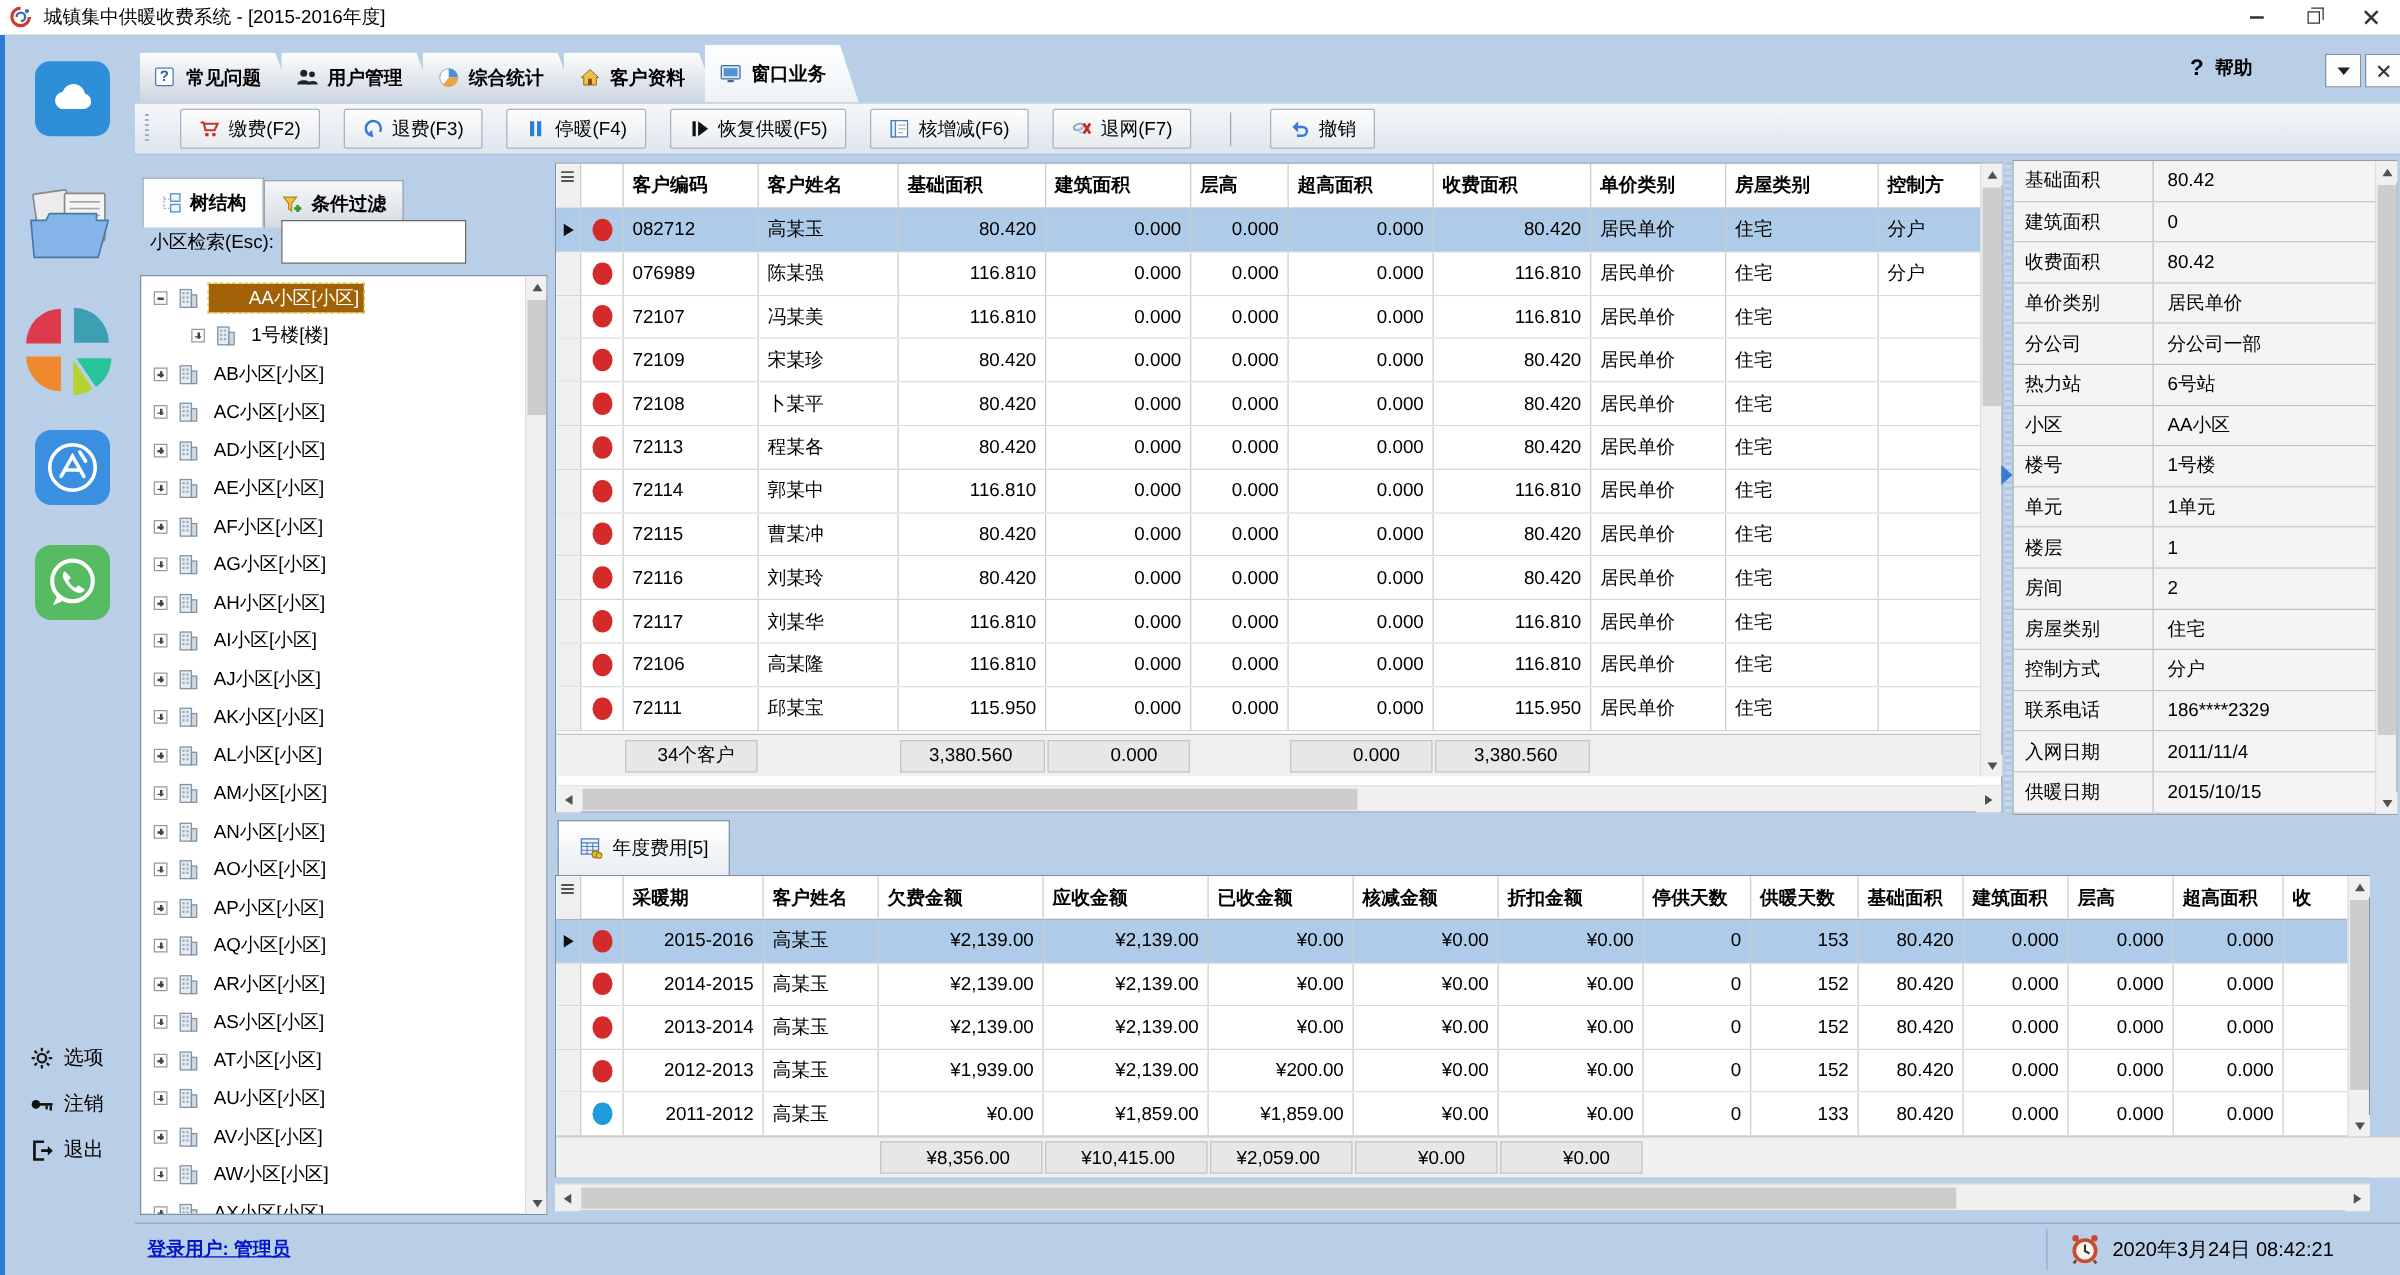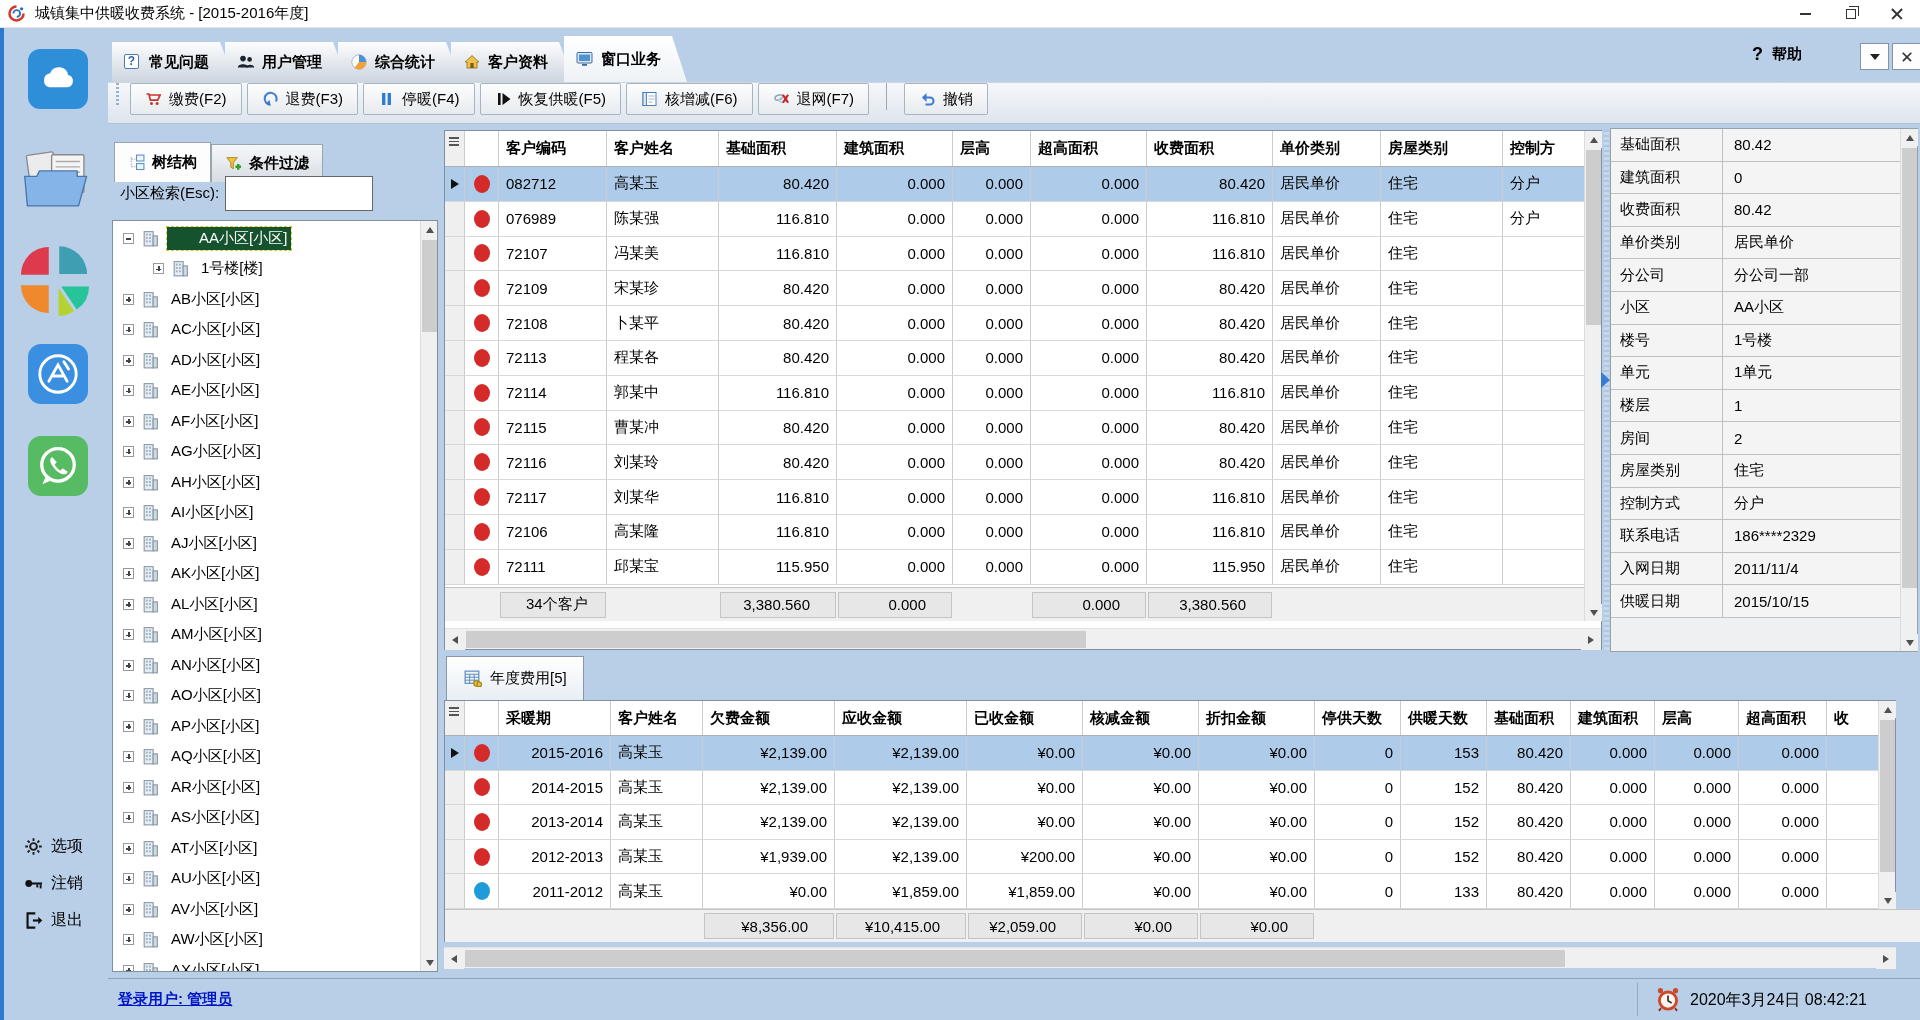--- a/index.html
+++ b/index.html
@@ -58,21 +58,21 @@
   .help-q { font-weight:bold; font-size:18px; }
   .help-label { font-weight:600; }
   .mini-btn { position:absolute; top:15px; width:29px; height:27px; background:#fdfdfd;
     border:1px solid #8494a8; display:flex; align-items:center; justify-content:center; }
   .mini-down { left:1752px; } .mini-close { left:1784px; }
   .tri-down-s { width:0; height:0; border-left:5px solid transparent; border-right:5px solid transparent; border-top:6px solid #222; }
 
   
   .toolbar { position:absolute; left:108px; top:82px; width:1812px; height:42px;
     background:linear-gradient(#f5f7fa,#dee5ed); border-top:1px solid #cfd8e2; border-bottom:1px solid #b4c1cf; }
-  .toolbar-inner { display:flex; align-items:flex-start; height:100%; padding-left:6px; gap:5px; }
+  .toolbar-inner { display:flex; align-items:center; height:100%; padding-left:6px; gap:19px; }
   .grip { width:3px; height:24px; margin:0 6px 0 2px;
     background:repeating-linear-gradient(180deg,#9ab0c6 0 2px,transparent 2px 4px); }
   .tbtn { height:32px; display:flex; align-items:center; gap:7px; padding:0 14px;
     background:linear-gradient(#fdfdfd,#e7ebef); border:1px solid #a8b4c2; border-radius:2px; }
   .tb-ic { width:17px; height:16px; }
   .vsep { width:1px; height:27px; background:#9aa8b8; margin:0 12px; }
 
   
   .left-panel { position:absolute; left:110px; top:126px; width:330px; height:850px; }
   .lp-tabs { position:absolute; left:4px; top:16px; display:flex; align-items:flex-end; height:40px; }
@@ -87,21 +87,21 @@
   .tree-box { position:absolute; left:2px; top:94px; width:326px; height:752px; background:#fff;
     border:1px solid #8090a0; overflow:hidden; }
   .tree-view { position:absolute; left:0; top:2px; width:307px; }
   .tree-row { height:30.5px; display:flex; align-items:center; padding-left:10px; white-space:nowrap; }
   .tree-row.lvl1 { padding-left:40px; }
   .expander { width:11px; height:11px; border:1px solid #9a9a9a; background:#fff; position:relative; margin-right:7px; flex:none; }
   .expander::before { content:''; position:absolute; left:2px; top:4.5px; width:5px; height:1.6px; background:#444; }
   .expander.plus::after { content:''; position:absolute; left:4.2px; top:2.2px; width:1.6px; height:5px; background:#444; }
   .tree-ic { width:19px; height:19px; margin-right:7px; flex:none; }
   .tree-label { padding:2px 4px; font-size:15px; }
-  .tree-label.selected { background:#14532d; color:#fff; outline:1px dashed #d6c62e;padding-left:32px; }
+  .tree-label.selected { background:#a16207; color:#fff; outline:1px dashed #d6c62e;padding-left:32px; }
 
   
   .gridbox { position:absolute; background:#fff; border:1px solid #8090a0; }
   .g-header { display:flex; background:#fff; border-bottom:1px solid #b0b0b0; font-weight:600; overflow:hidden; }
   .g-row { display:flex; border-bottom:1px solid #d8d8d8; background:#fff; overflow:hidden; }
   .g-row.selected { background:#aecce9; }
   .g-cell { flex:none; border-right:1px solid #ccc; padding:0 7px; display:flex; align-items:center;
     overflow:hidden; white-space:nowrap; }
   .g-cell.right { justify-content:flex-end; }
   .ind-cell { width:20px; background:#efefef; padding:0 2px; justify-content:center; }
@@ -1174,20 +1174,24 @@
         </div>
         <div class="dp-row">
           <div class="dp-label">单价类别</div>
           <div class="dp-value">居民单价</div>
         </div>
         <div class="dp-row">
           <div class="dp-label">分公司</div>
           <div class="dp-value">分公司一部</div>
         </div>
         <div class="dp-row">
+          <div class="dp-label">热力站</div>
+          <div class="dp-value">6号站</div>
+        </div>
+        <div class="dp-row">
           <div class="dp-label">小区</div>
           <div class="dp-value">AA小区</div>
         </div>
         <div class="dp-row">
           <div class="dp-label">楼号</div>
           <div class="dp-value">1号楼</div>
         </div>
         <div class="dp-row">
           <div class="dp-label">单元</div>
           <div class="dp-value">1单元</div>

